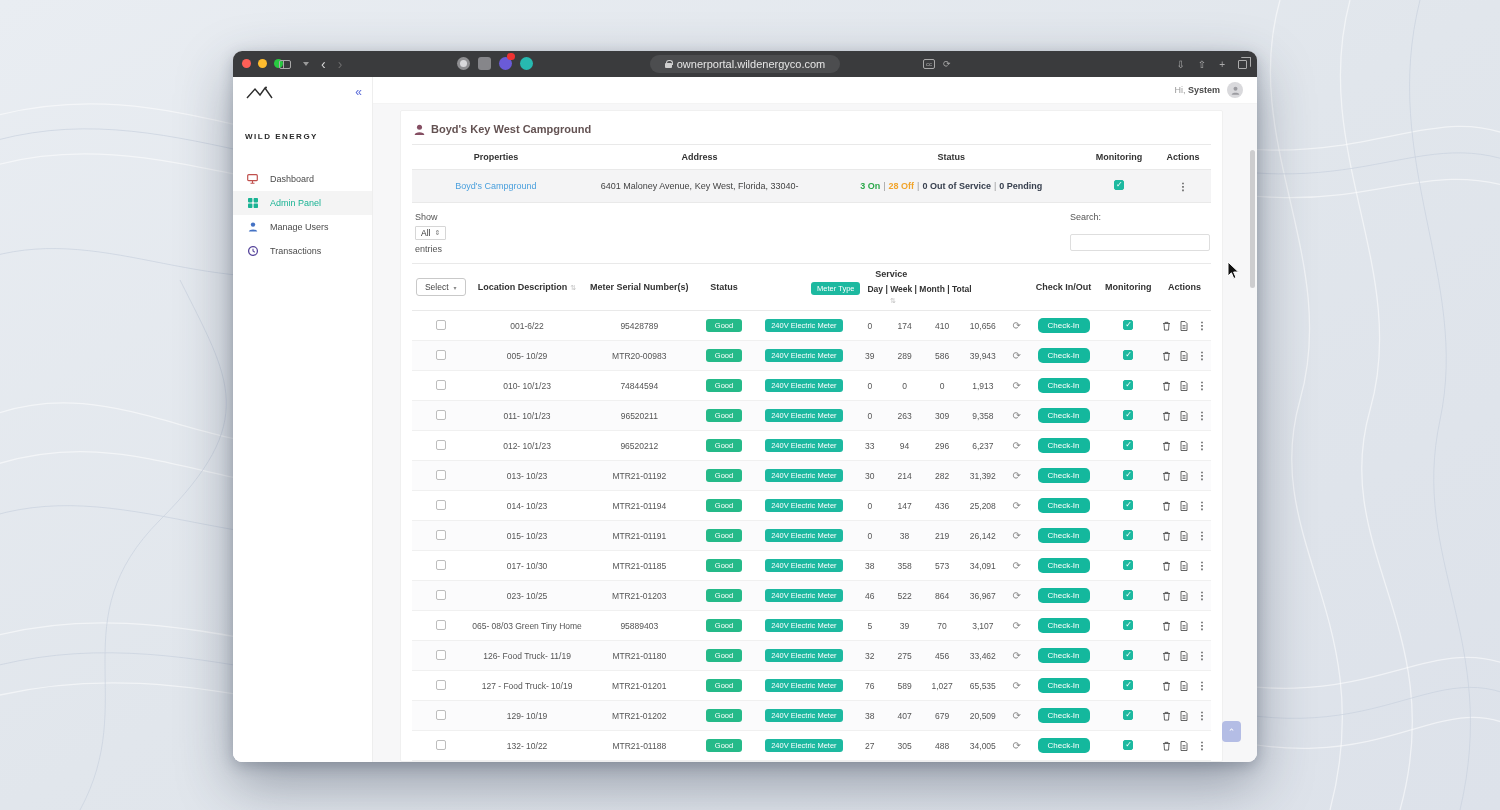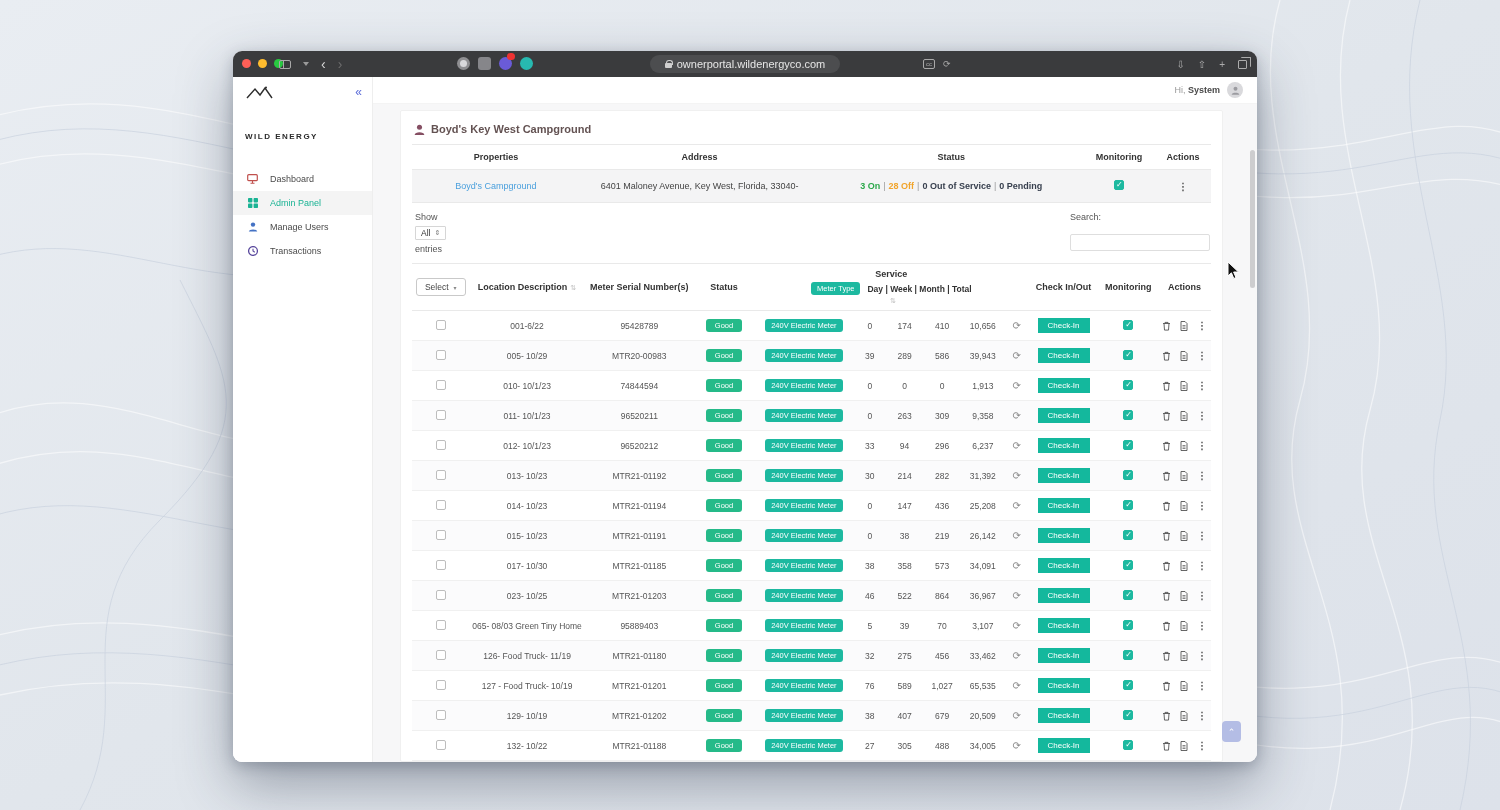--- a/index.html
+++ b/index.html
@@ -91,21 +91,21 @@
   .meters-table thead th { border-top:1px solid #e9e9e9; border-bottom:1px solid #e9e9e9; padding:5px 2px; font-size:9px; font-weight:bold; color:#333; text-align:center; vertical-align:middle; }
   .meters-table tbody td { border-bottom:1px solid #f0f0f0; height:30px; padding:0 2px; text-align:center; vertical-align:middle; }
   .meters-table tbody tr:nth-child(even) td { background:#fbfbfc; }
   .btn-select { display:inline-flex; align-items:center; gap:5px; background:#fff; border:1px solid #c9c9c9; border-radius:3px; padding:3px 8px; font-size:8.5px; font-weight:normal; color:#444; cursor:pointer; }
   .sortable::after { content:"⇅"; font-size:7px; color:#c0c0c0; margin-left:3px; font-weight:normal; }
   .svc-bottom { display:flex; align-items:center; justify-content:center; gap:7px; margin-top:3px; }
   .badge { display:inline-block; color:#fff; border-radius:3px; padding:2px 6px; font-size:7.5px; font-weight:normal; white-space:nowrap; }
   .badge-good { background:#25ba89; padding:2px 9px; }
   .badge-meter { background:#1db9a0; }
   .badge-metertype { background:#1db9a0; font-size:7.5px; }
-  .btn-checkin { display:inline-block; background:#14b89d; color:#fff; border-radius:0; padding:3px 10px; font-size:8px; cursor:pointer; }
+  .btn-checkin { display:inline-block; background:#14b89d; color:#fff; border-radius:5px; padding:3px 10px; font-size:8px; cursor:pointer; }
   .cb { display:inline-block; width:10px; height:10px; border:1px solid #bdbdbd; border-radius:2px; background:#fff; cursor:pointer; }
   .cb-on { background:#1db9a0; border-color:#1db9a0; position:relative; }
   .cb-on::after { content:"✓"; position:absolute; left:1px; top:-1px; color:#fff; font-size:8px; }
   .refresh { color:#8a8a8a; font-size:10px; cursor:pointer; }
   .act-icons { display:flex; justify-content:center; align-items:center; gap:9px; }
   .kebab { color:#555; font-size:10px; font-weight:bold; cursor:pointer; }
   .period-label { font-size:8.5px; font-weight:bold; color:#333; }
 
   
   .scroll-thumb { position:absolute; right:2px; top:99px; width:5px; height:138px; background:#c6c6c8; border-radius:3px; opacity:.85; }

